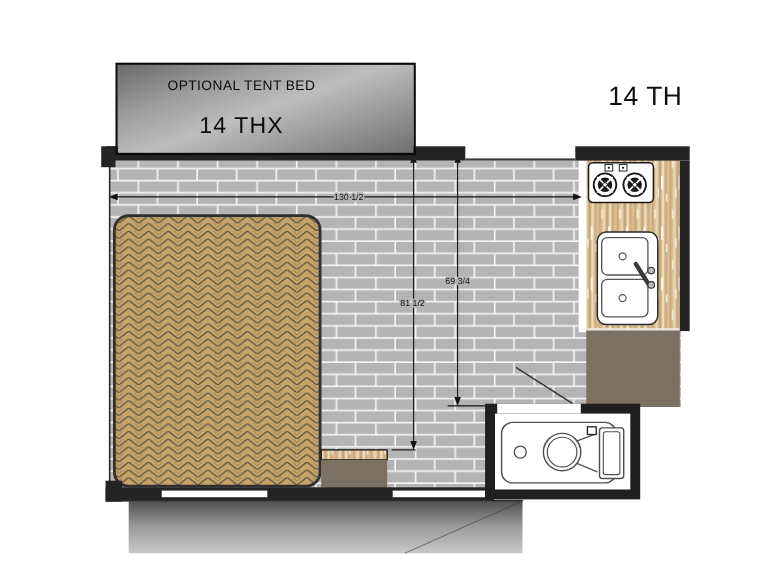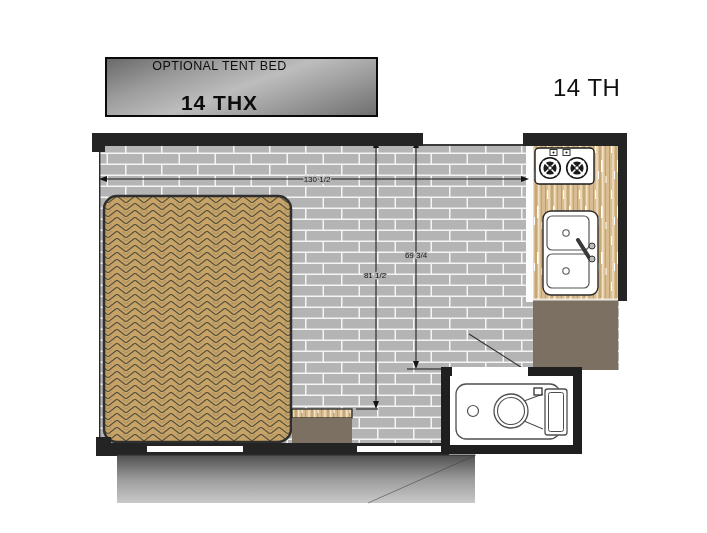--- a/index.html
+++ b/index.html
@@ -2,28 +2,28 @@
 <html><head>
 <meta charset="utf-8">
 <style>
   html,body{margin:0;padding:0;background:#fff;}
   .stage{
     position:relative;width:707px;height:533px;background:#ffffff;
     font-family:"Liberation Sans",sans-serif;overflow:hidden;
   }
   .plan-svg{position:absolute;left:0;top:0;}
   .tent-box{
-    position:absolute;left:105px;top:57px;width:273px;height:60px;
+    position:absolute;left:105px;top:57px;width:273px;height:84px;
     border:2px solid #0a0a0a;box-sizing:border-box;
     background:linear-gradient(160deg,#6a6a6a 0%,#9e9e9e 28%,#bdbdbd 50%,#a2a2a2 68%,#6f6f6f 100%);
     display:flex;flex-direction:column;align-items:center;justify-content:center;
     padding-right:44px;
   }
   .tent-line1{font-size:12.5px;color:#0c0c0c;letter-spacing:0.4px;}
-  .tent-line2{font-size:21px;color:#0c0c0c;letter-spacing:1px;margin-top:18px;font-weight:bold;}
+  .tent-line2{font-size:21px;color:#0c0c0c;letter-spacing:1px;margin-top:18px;}
   .model-label{
     position:absolute;left:553px;top:62px;font-size:24px;color:#101010;letter-spacing:0.5px;margin-top:12px;
   }
   .dim-text{
     font-size:8px;fill:#141414;text-anchor:middle;
     paint-order:stroke;stroke:#b4b4b4;stroke-width:3px;stroke-linejoin:round;
   }
 </style>
 </head>
 <body>

